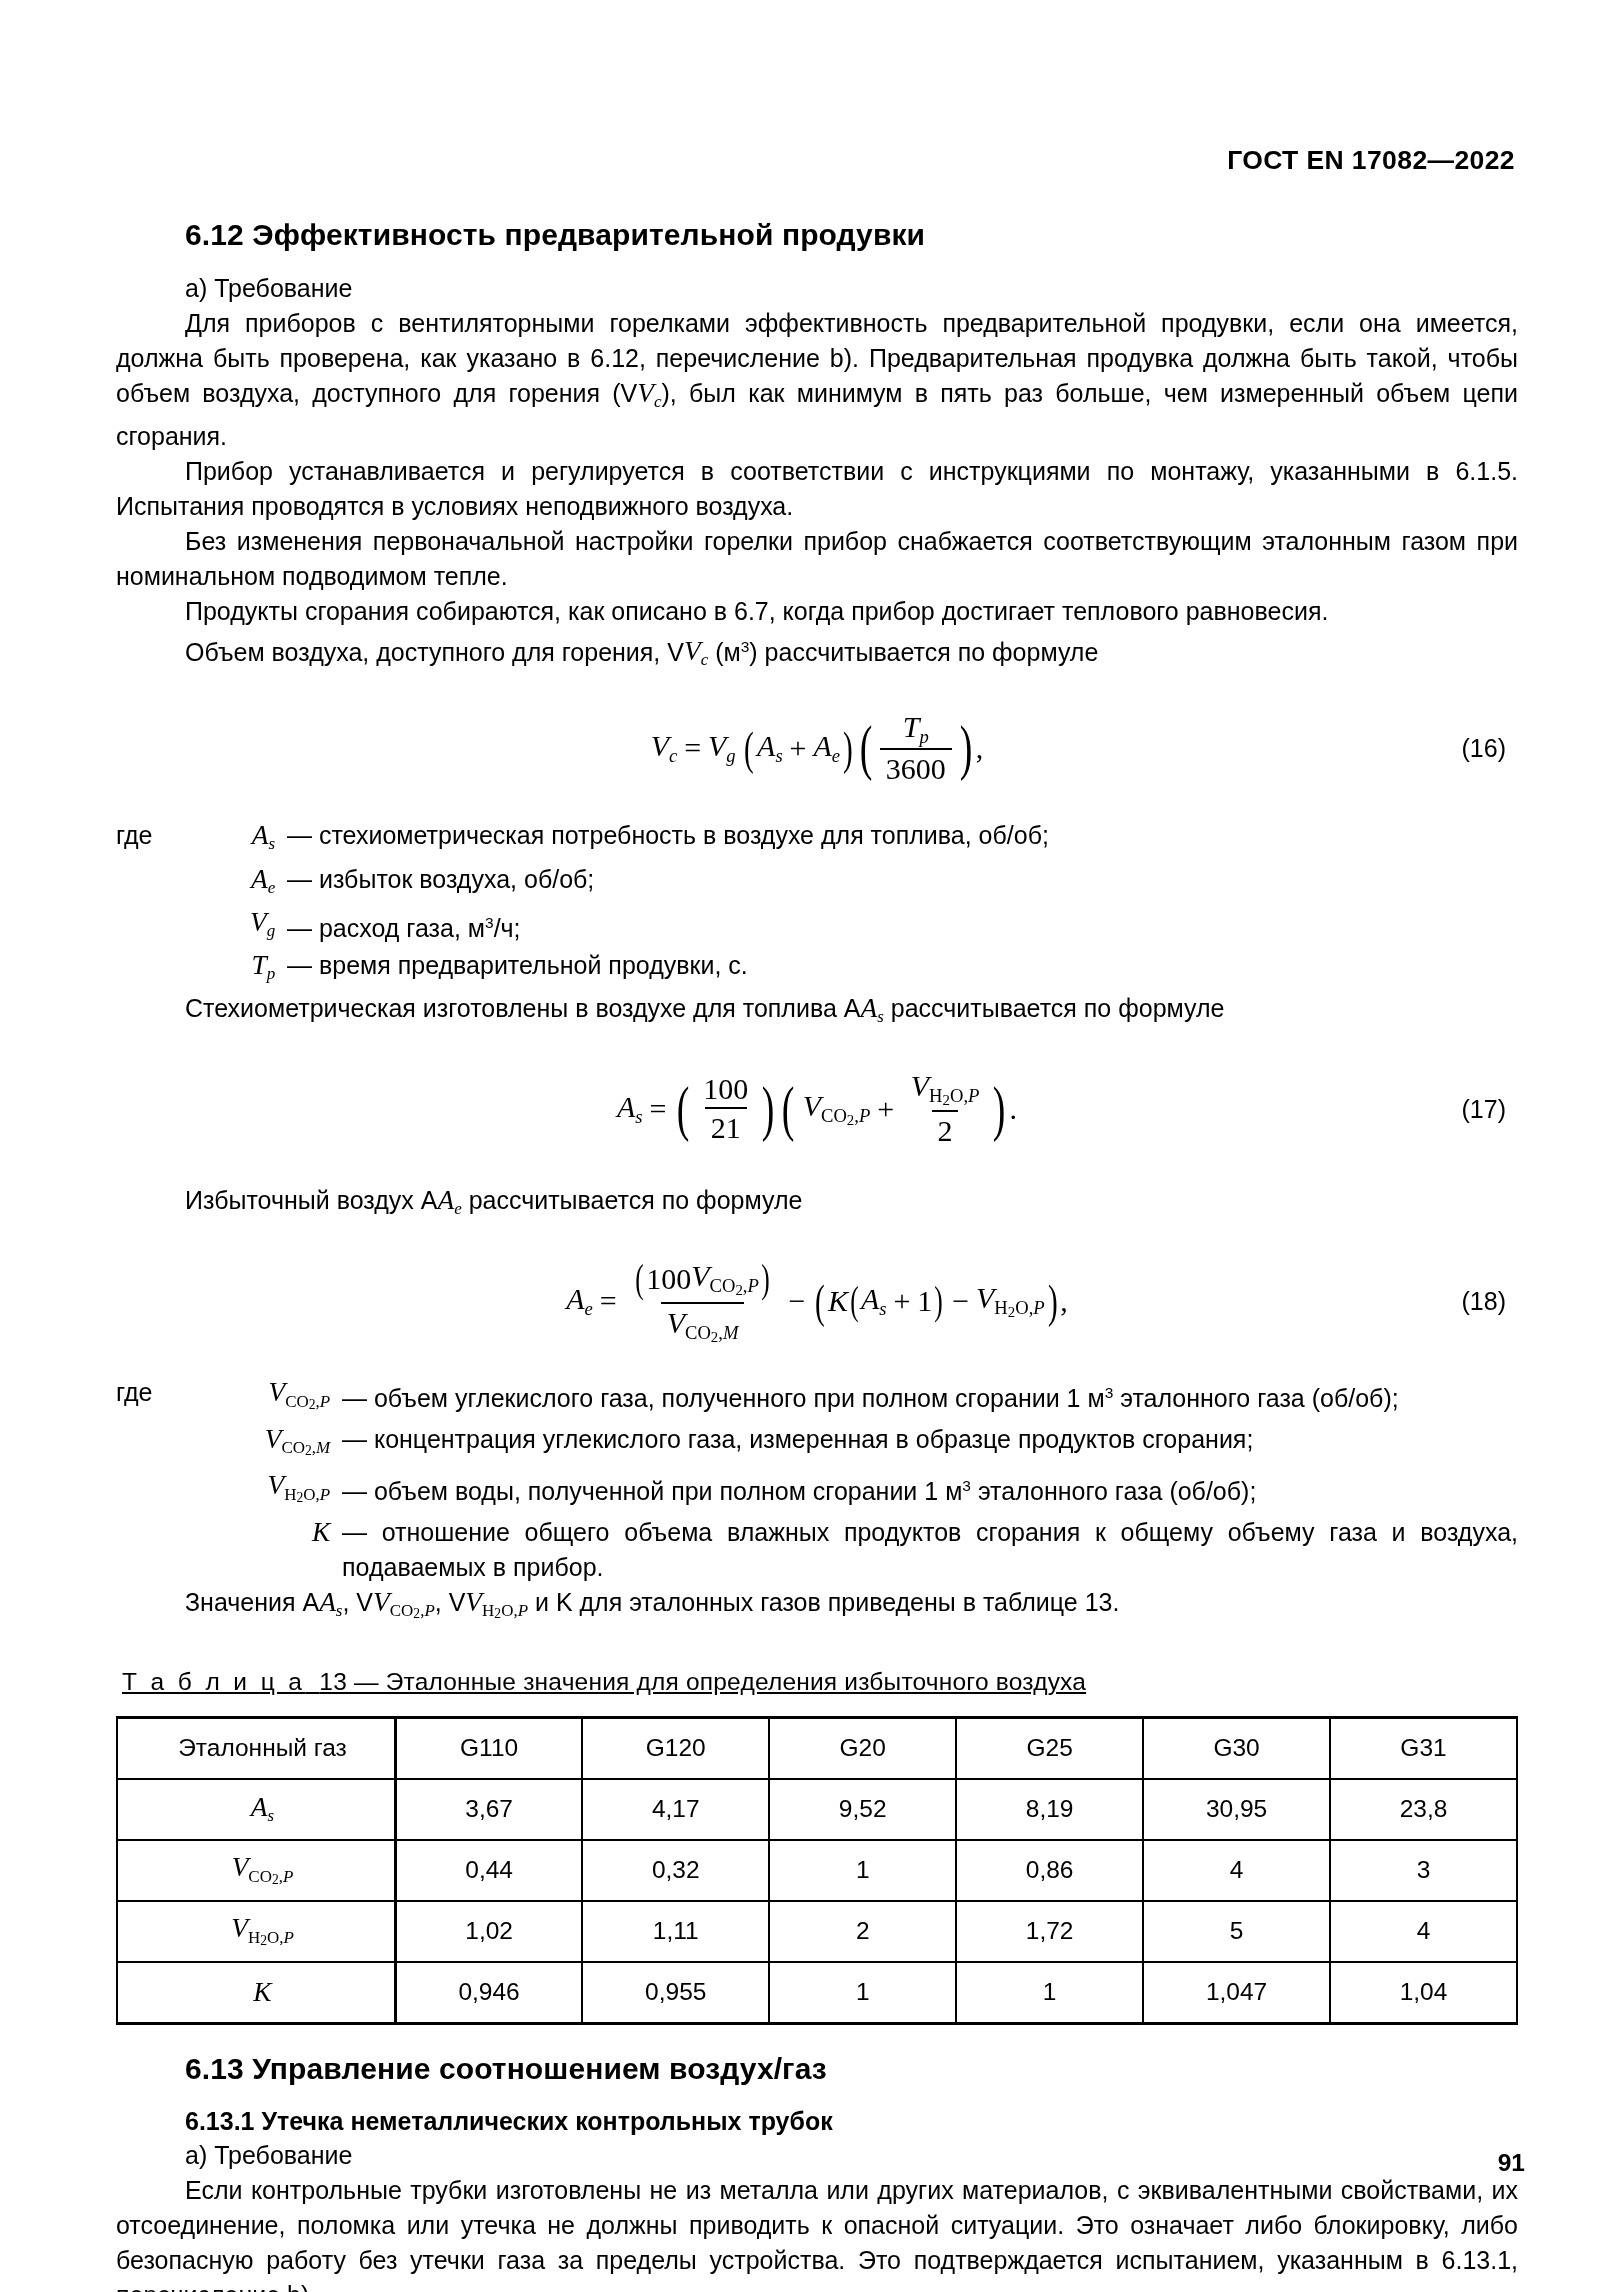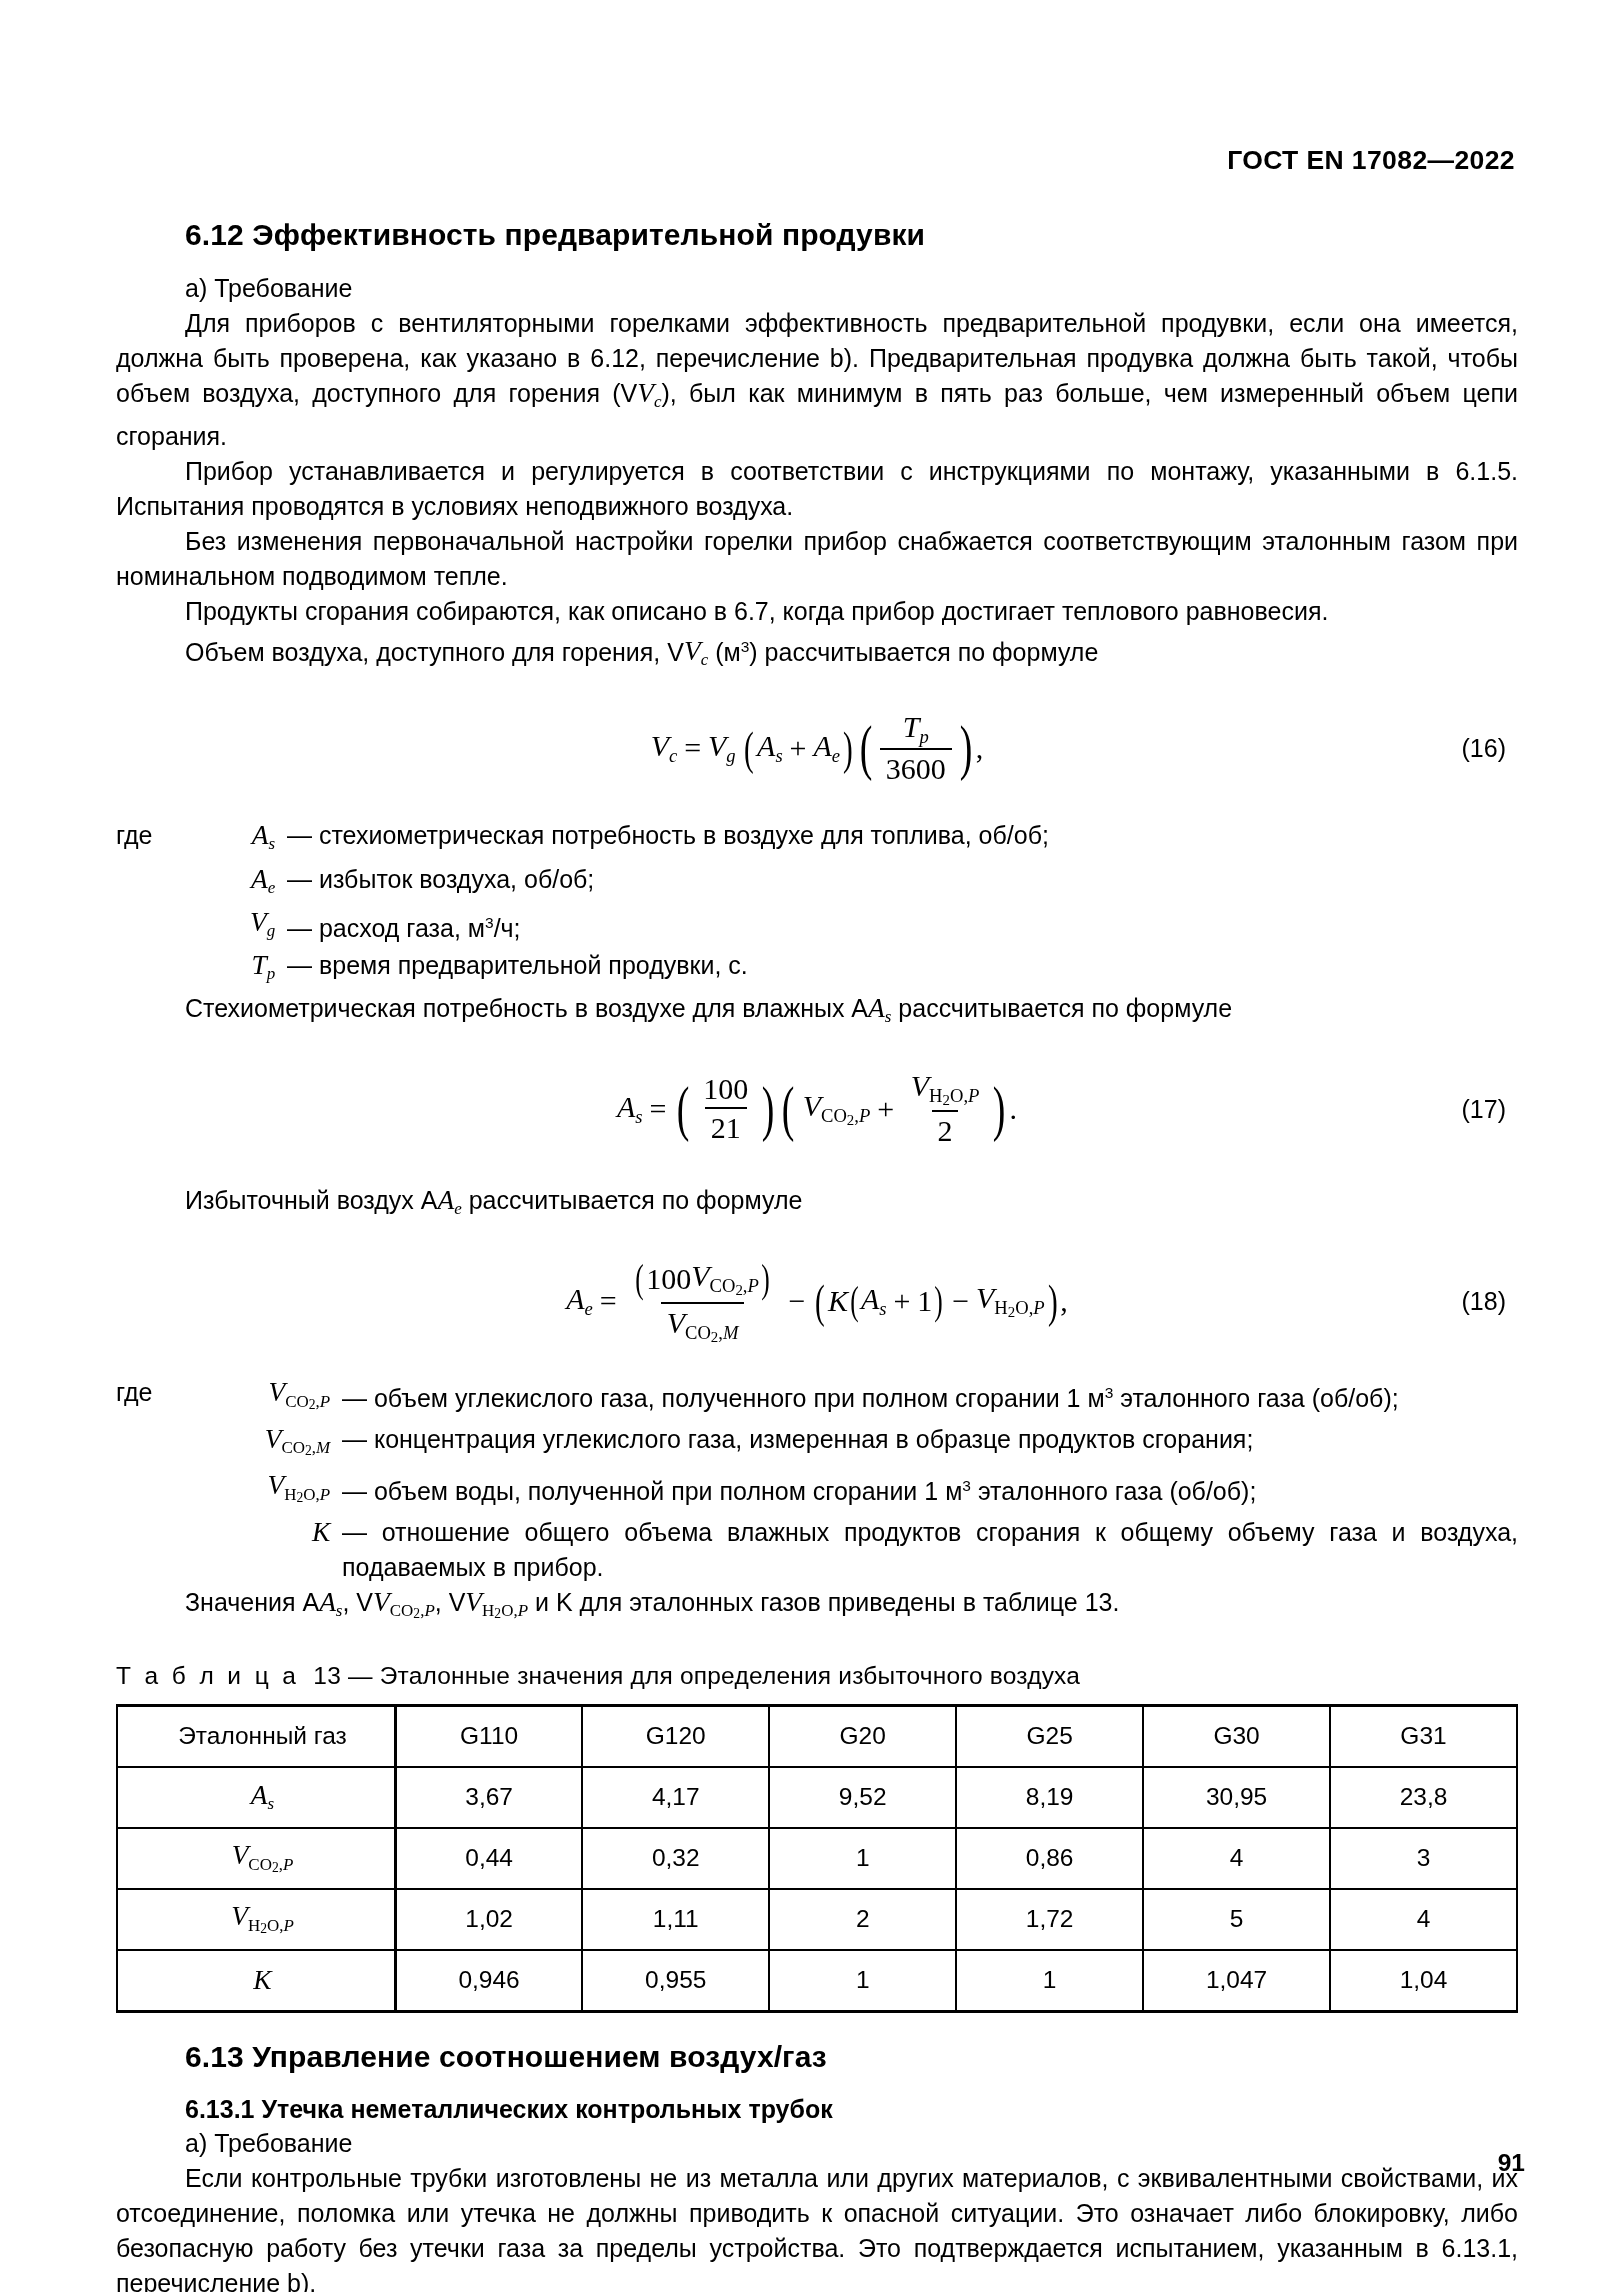--- a/index.html
+++ b/index.html
@@ -140,23 +140,24 @@
     text-align: right;
     padding-right: 11.8px;
     white-space: nowrap;
   }
   .where .wdesc { text-align: justify; }
   .where2 { grid-template-columns: 61px 165px 1fr; }
 
   
   .tbl-caption {
     font-size: 24.5px;
-    margin: 0;
+    margin: 6px;
     line-height: 33px;
     letter-spacing: 0.2px;
+    text-decoration: underline;
   }
   .sp { letter-spacing: 3.4px; }
   table.t13 {
     border-collapse: collapse;
     width: 1402px;
     table-layout: fixed;
     font-size: 24.5px;
   }
   table.t13 td {
     border: 2px solid #000;
@@ -250,21 +251,21 @@
 
       <div></div>
       <div class="wsym"><span class="mi">V<sub class="s">g</sub></span></div>
       <div class="wdesc">— расход газа, м<sup class="s">3</sup>/ч;</div>
 
       <div></div>
       <div class="wsym"><span class="mi">T<sub class="s">p</sub></span></div>
       <div class="wdesc">— время предварительной продувки, с.</div>
     </div>
 
-    <p class="body ind"><span>Стехиометрическая потребность в воздухе для влажных A</span><span class="mi" style="font-family:'Liberation Serif',serif;font-size:27.4px;">A<sub class="s">s</sub></span><span> рассчитывается по формуле</span></p>
+    <p class="body ind"><span>Стехиометрическая изготовлены в воздухе для топлива A</span><span class="mi" style="font-family:'Liberation Serif',serif;font-size:27.4px;">A<sub class="s">s</sub></span><span> рассчитывается по формуле</span></p>
 
     <div class="gap-m"></div>
 
     <div class="formula-row" style="height:110px;">
       <span class="math">
         <span class="mi">A<sub class="s">s</sub></span>
         <span class="op mup">=</span>
         <span class="bigparen p1">(</span>
         <span class="frac">
           <span class="num mup">100</span>

